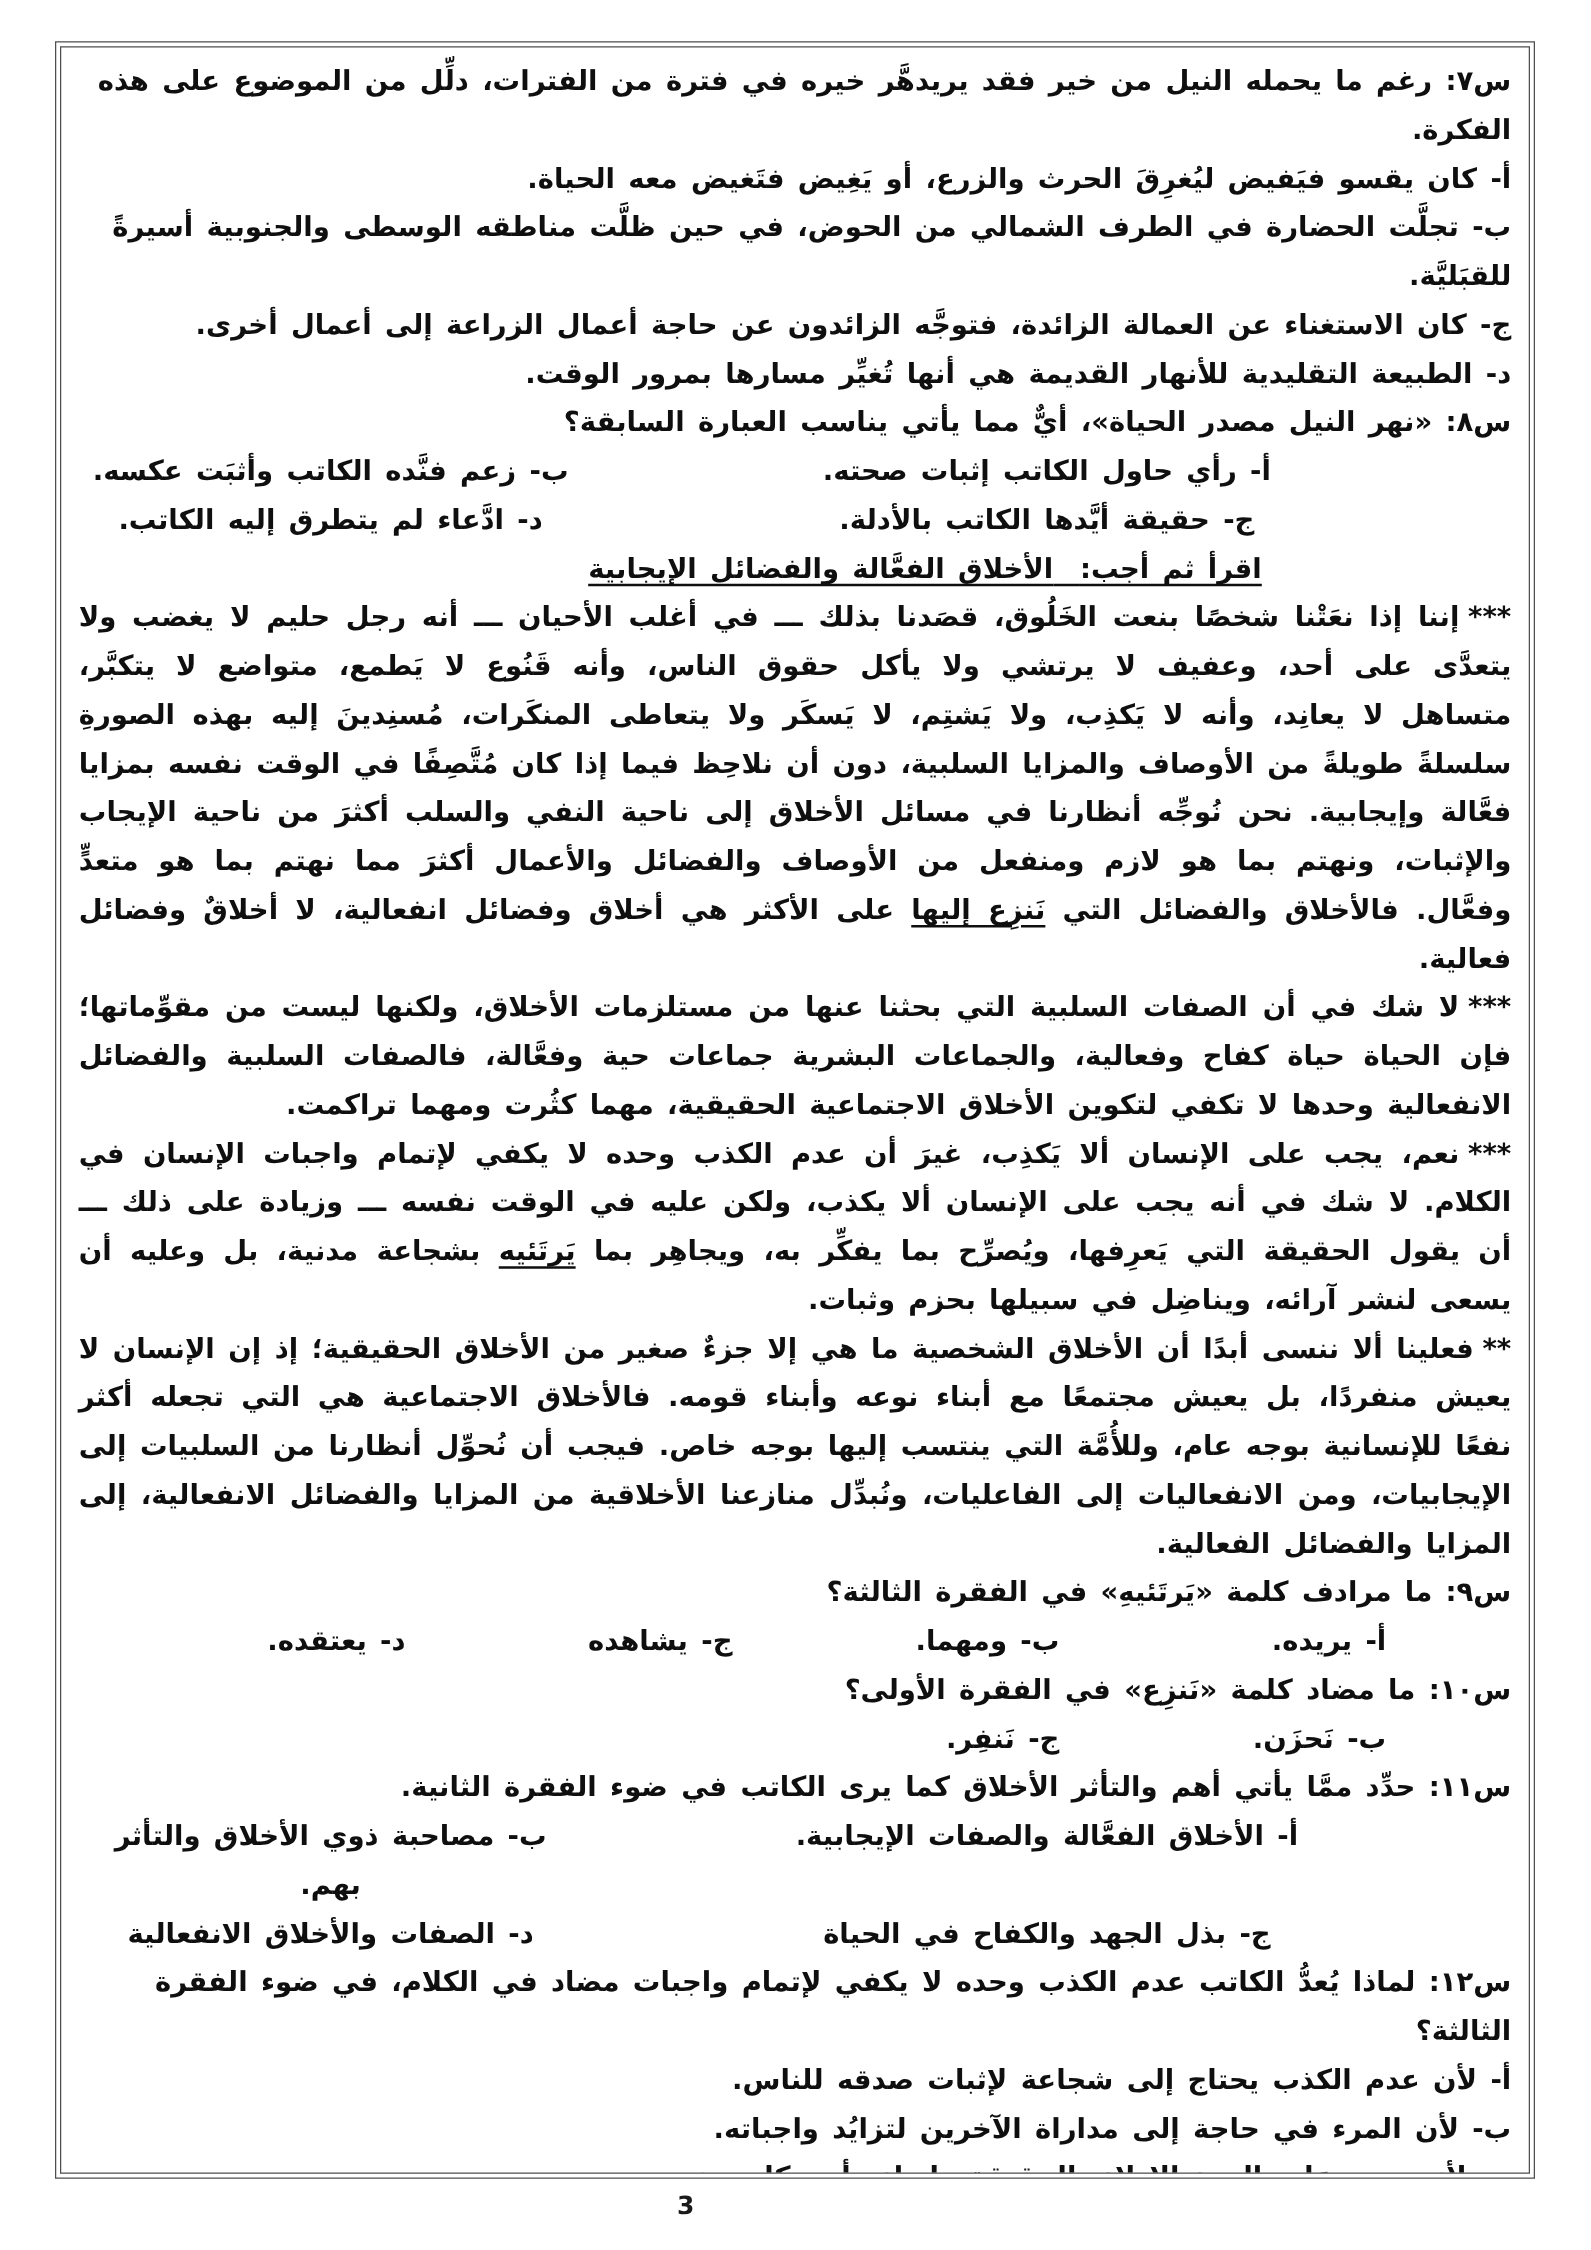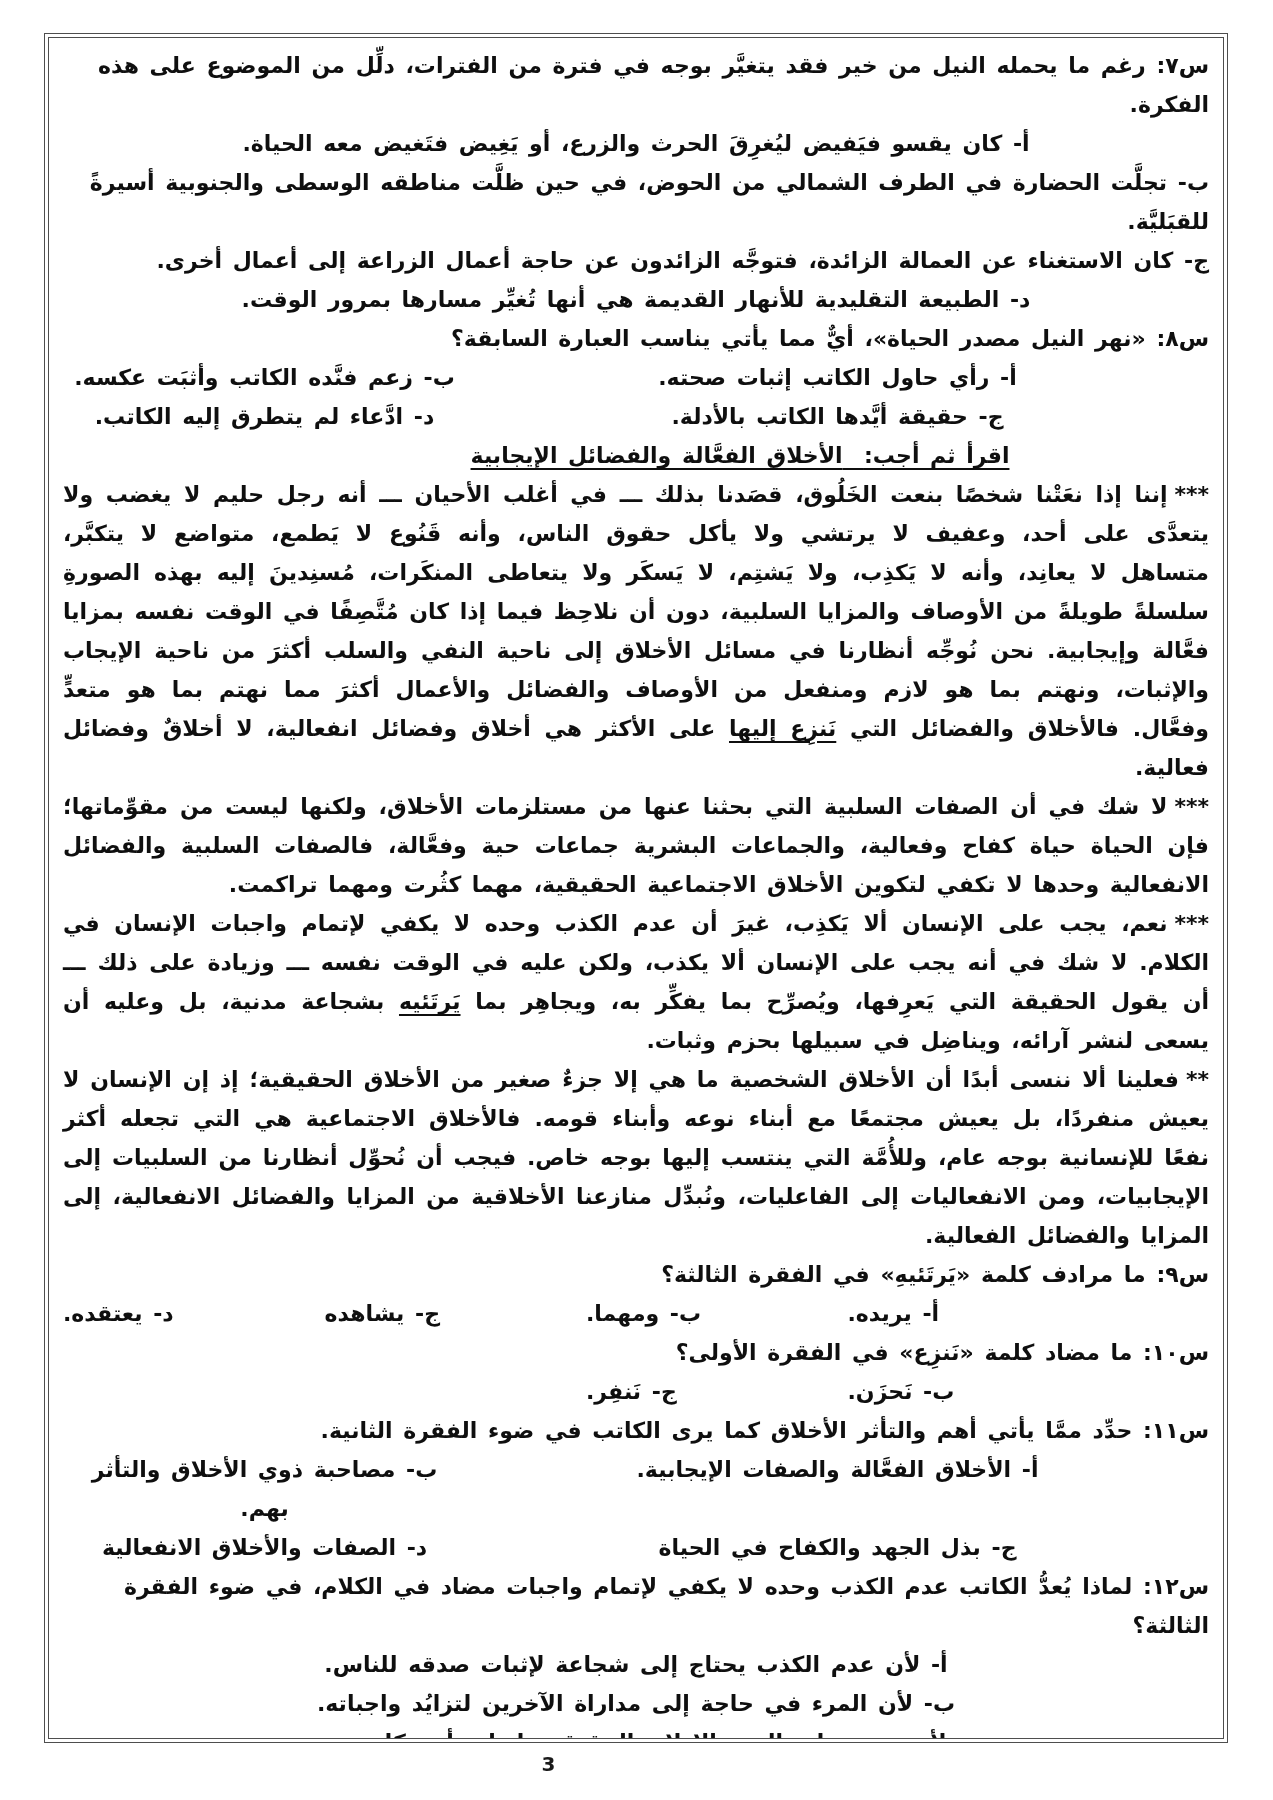--- a/index.html
+++ b/index.html
@@ -29,52 +29,52 @@
     direction: rtl;
     text-align: right;
     font-weight: 700;
     font-size: 22px;
     line-height: 39px;
     color: #0f0f0f;
     word-spacing: 3px;
     padding: 8px 14px 0 14px;
   }
   .line { margin: 0; }
-  .center { text-align: center; }
+  .center { text-align: right; }
   .para { margin: 0; text-align: justify; text-align-last: right; }
   .marker { margin-left: 7px; letter-spacing: 1px; }
   .u { text-decoration: underline; text-underline-offset: 5px; }
   .passage-header {
     text-align: center;
     transform: translateX(104px);
     margin: 0;
   }
   .grid2 { display: grid; grid-template-columns: 1fr 1fr; }
   .grid2 > div { text-align: center; padding-right: 170px; }
   .grid4 { display: grid; grid-template-columns: repeat(4, 1fr); padding-right: 100px; }
-  .grid4 > div { text-align: left; }
+  .grid4 > div { text-align: right; }
   .page-num {
     position: absolute;
     bottom: 24px; left: 0; width: 100%;
     text-align: center;
     font-weight: 700;
     font-size: 20px;
     color: #1a1a1a;
     transform: translateX(-88px);
   }
 </style>
 </head>
 <body>
 
 <div class="sheet">
   <div class="frame">
     <div class="frame-inner">
 
       <section>
-        <div class="line">س٧: رغم ما يحمله النيل من خير فقد يتغيَّر بوجه في فترة من الفترات، دلِّل من الموضوع على هذه الفكرة.</div>
+        <div class="line">س٧: رغم ما يحمله النيل من خير فقد يريدهَّر خيره في فترة من الفترات، دلِّل من الموضوع على هذه الفكرة.</div>
         <div class="line center">أ- كان يقسو فيَفيض ليُغرِقَ الحرث والزرع، أو يَغِيض فتَغيض معه الحياة.</div>
         <div class="line">ب- تجلَّت الحضارة في الطرف الشمالي من الحوض، في حين ظلَّت مناطقه الوسطى والجنوبية أسيرةً للقبَليَّة.</div>
         <div class="line">ج- كان الاستغناء عن العمالة الزائدة، فتوجَّه الزائدون عن حاجة أعمال الزراعة إلى أعمال أخرى.</div>
         <div class="line center">د- الطبيعة التقليدية للأنهار القديمة هي أنها تُغيِّر مسارها بمرور الوقت.</div>
       </section>
 
       <section>
         <div class="line">س٨: «نهر النيل مصدر الحياة»، أيٌّ مما يأتي يناسب العبارة السابقة؟</div>
         <div class="grid2">
           <div>أ- رأي حاول الكاتب إثبات صحته.</div>

